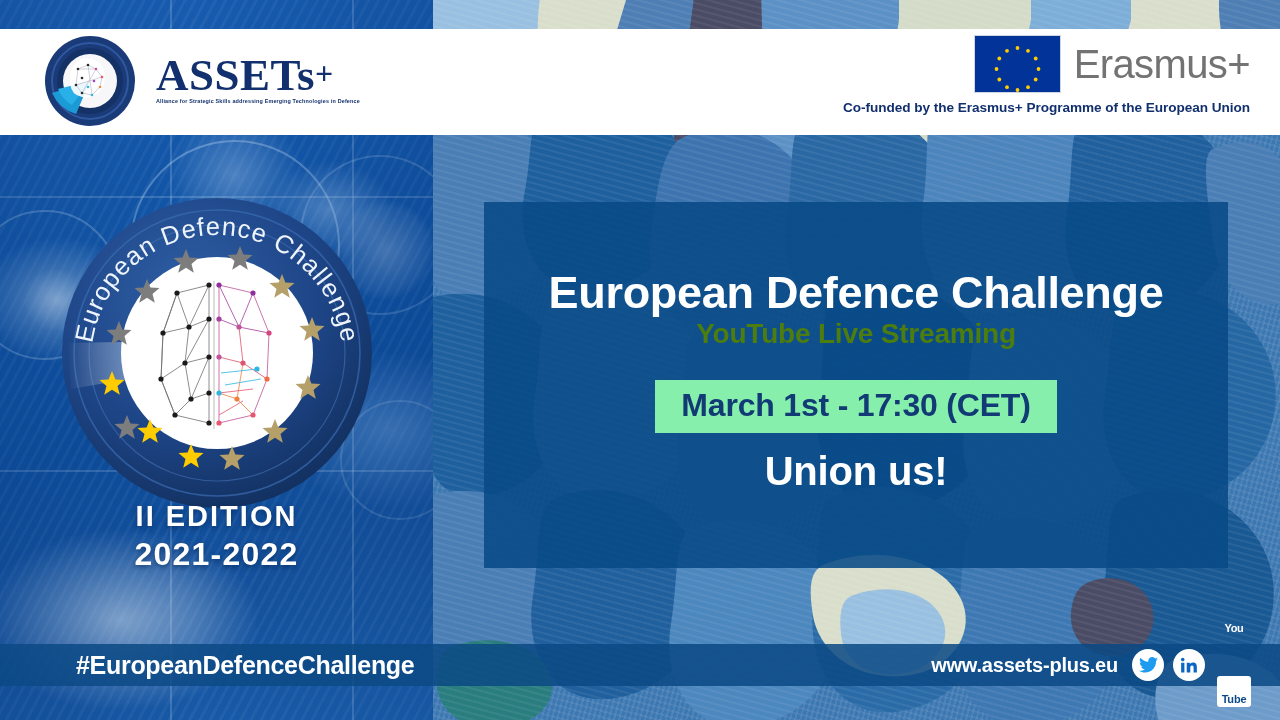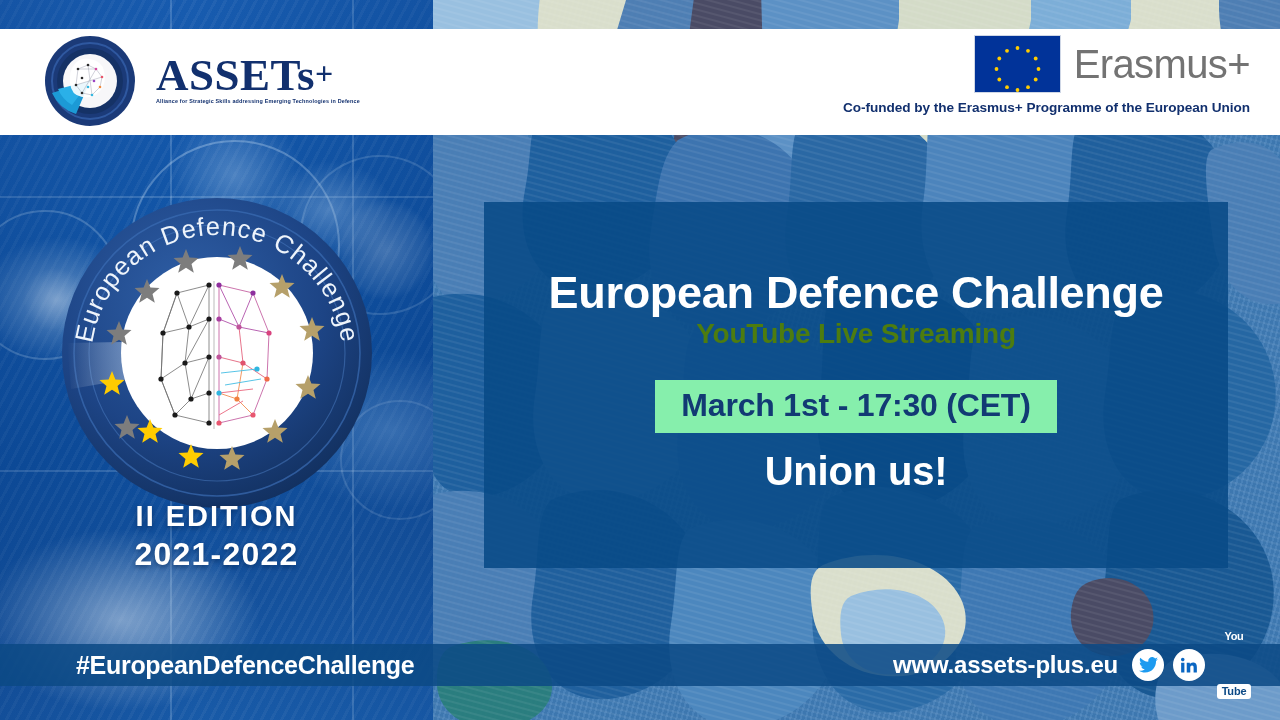--- a/index.html
+++ b/index.html
@@ -129,35 +129,35 @@
     background:rgba(12,73,133,.86);
     display:flex; align-items:center;
   }
   .hashtag {
     position:absolute; left:76px; font-size:25px; font-weight:700; color:#ffffff;
     letter-spacing:-.3px;
   }
   .foot-right {
     position:absolute; right:26px; display:flex; align-items:center; gap:14px;
   }
-  .site { font-size:24px; font-weight:700; color:#ffffff; letter-spacing:-.2px; }
+  .site { font-size:20px; font-weight:700; color:#ffffff; letter-spacing:-.2px; }
   .social { display:flex; align-items:center; gap:9px; }
   .sbadge {
     width:32px; height:32px; border-radius:50%; background:#ffffff;
     display:flex; align-items:center; justify-content:center;
   }
   .yt-badge {
     width:40px; height:34px; display:flex; flex-direction:column;
     align-items:center; justify-content:center; color:#ffffff;
     font-weight:700; line-height:1;gap:41px;
   }
   .yt-top { font-size:11px; letter-spacing:-.3px; }
   .yt-bot {
     font-size:11px; background:#ffffff; color:#0c4985; border-radius:3px;
-    padding:2px 5px 2px; margin-top:1px; letter-spacing:-.2px;
+    padding:18px 5px 2px; margin-top:1px; letter-spacing:-.2px;
   }
 </style>
 </head>
 <body>
 
 <div class="banner">
 
   <div class="bg">
 
     <div class="bg-left">

